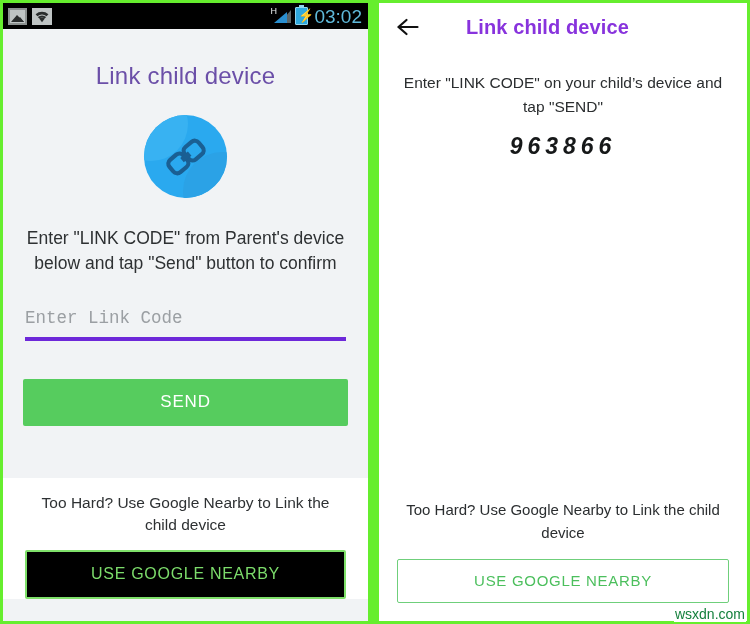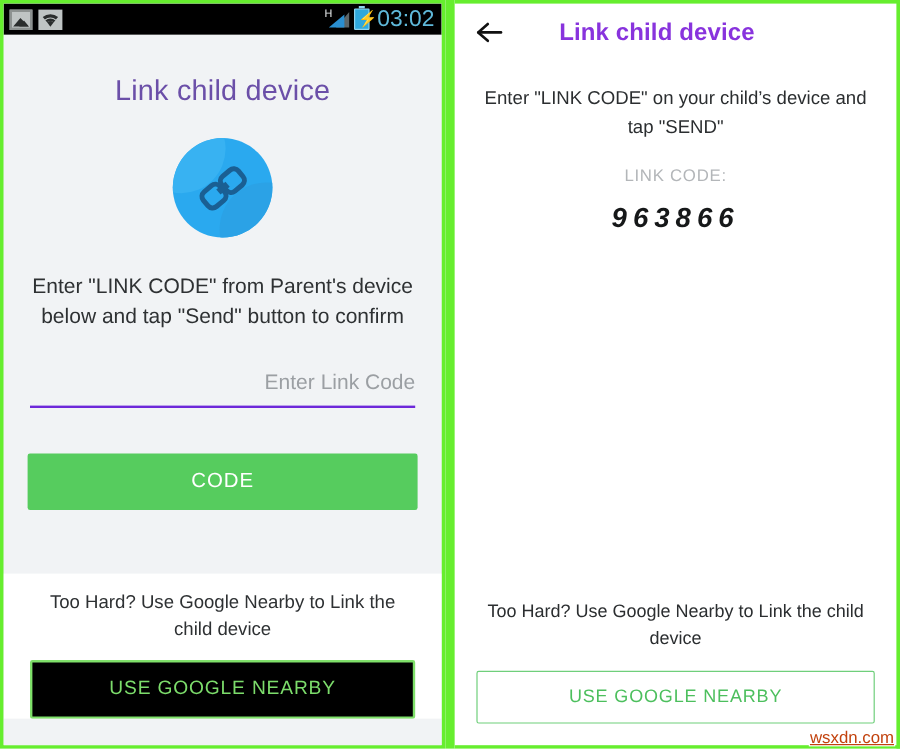--- a/index.html
+++ b/index.html
@@ -215,28 +215,27 @@
     margin: 28px 12px 0 12px;
   }
   .input-wrap {
     margin: 28px 22px 0 22px;
     position: relative;
   }
   .input-field {
     width: 100%;
     box-sizing: border-box;
     border: none;
-    border-bottom: 2px solid #6d28d9;
+    border-bottom: 4px solid #6d28d9;
     background: transparent;
     font-size: 17.5px;
     color: #2e3133;
-    font-family: Liberation Sans, sans-serif;
+    font-family: Liberation Mono, monospace;
     padding: 4px 0 9px 0;
     outline: none;
-    text-align: right;
   }
   .input-field::placeholder { color: #9b9fa3; opacity: 1; }
 
   .send-wrap {
     margin: 38px 20px 0 20px;
   }
   .btn-send {
     display: block;
     width: 100%;
     box-sizing: border-box;
@@ -355,27 +354,26 @@
     border-radius: 2px;
     font-family: "Liberation Sans", sans-serif;
     cursor: pointer;
   }
   .right-bottom-pad { height: 18px; flex: 0 0 auto; }
 
   .watermark {
     position: absolute;
     right: 4px;
     bottom: 2px;
-    color: #c2410c;
+    color: #15803d;
     font-size: 14px;
     font-family: "Liberation Sans", sans-serif;
     z-index: 50;
     background: #ffffff;
     padding: 0 1px;
-    text-decoration: underline;
   }
 </style>
 </head>
 <body>
 
 <div id="root">
 
   <div class="panel panel-left">
 
     <div class="statusbar">
@@ -421,21 +419,21 @@
         </div>
       </div>
 
       <div class="left-desc">Enter "LINK CODE" from Parent's device below and tap "Send" button to confirm</div>
 
       <div class="input-wrap">
         <input class="input-field" type="text" placeholder="Enter Link Code" style="">
       </div>
 
       <div class="send-wrap">
-        <button class="btn-send">CODE</button>
+        <button class="btn-send">SEND</button>
       </div>
 
       <div class="left-grey-fill"></div>
 
       <div class="left-white-block">
         <div class="nearby-note-left">Too Hard? Use Google Nearby to Link the child device</div>
         <button class="btn-nearby-dark">USE GOOGLE NEARBY</button>
       </div>
       <div class="left-bottom-grey"></div>
     </div>
@@ -450,21 +448,20 @@
         <svg width="24" height="20" viewBox="0 0 24 20">
           <path d="M10.5 3 L2.5 10 L10.5 17" fill="none" stroke="#111111" stroke-width="2.2" stroke-linecap="round" stroke-linejoin="round"></path>
           <path d="M2.8 10 H21.5" fill="none" stroke="#111111" stroke-width="2.2" stroke-linecap="round"></path>
         </svg>
       </div>
       <div class="right-title">Link child device</div>
     </div>
 
     <div class="right-desc">Enter "LINK CODE" on your child’s device and tap "SEND"</div>
 
-    <div class="link-code-label">LINK CODE:</div>
     <div class="link-code-value">963866</div>
 
     <div class="right-spacer"></div>
 
     <div class="nearby-note-right">Too Hard? Use Google Nearby to Link the child device</div>
     <button class="btn-nearby-outline">USE GOOGLE NEARBY</button>
     <div class="right-bottom-pad"></div>
   </div>
 
   <div class="watermark">wsxdn.com</div>

